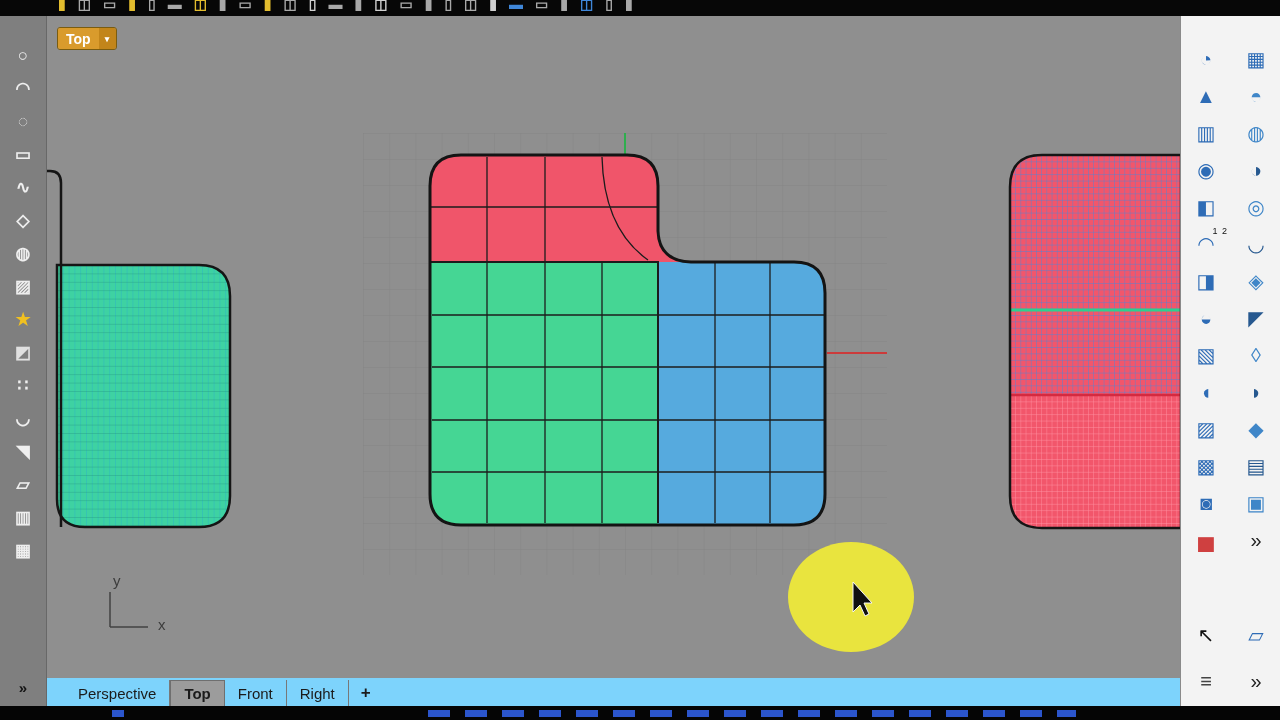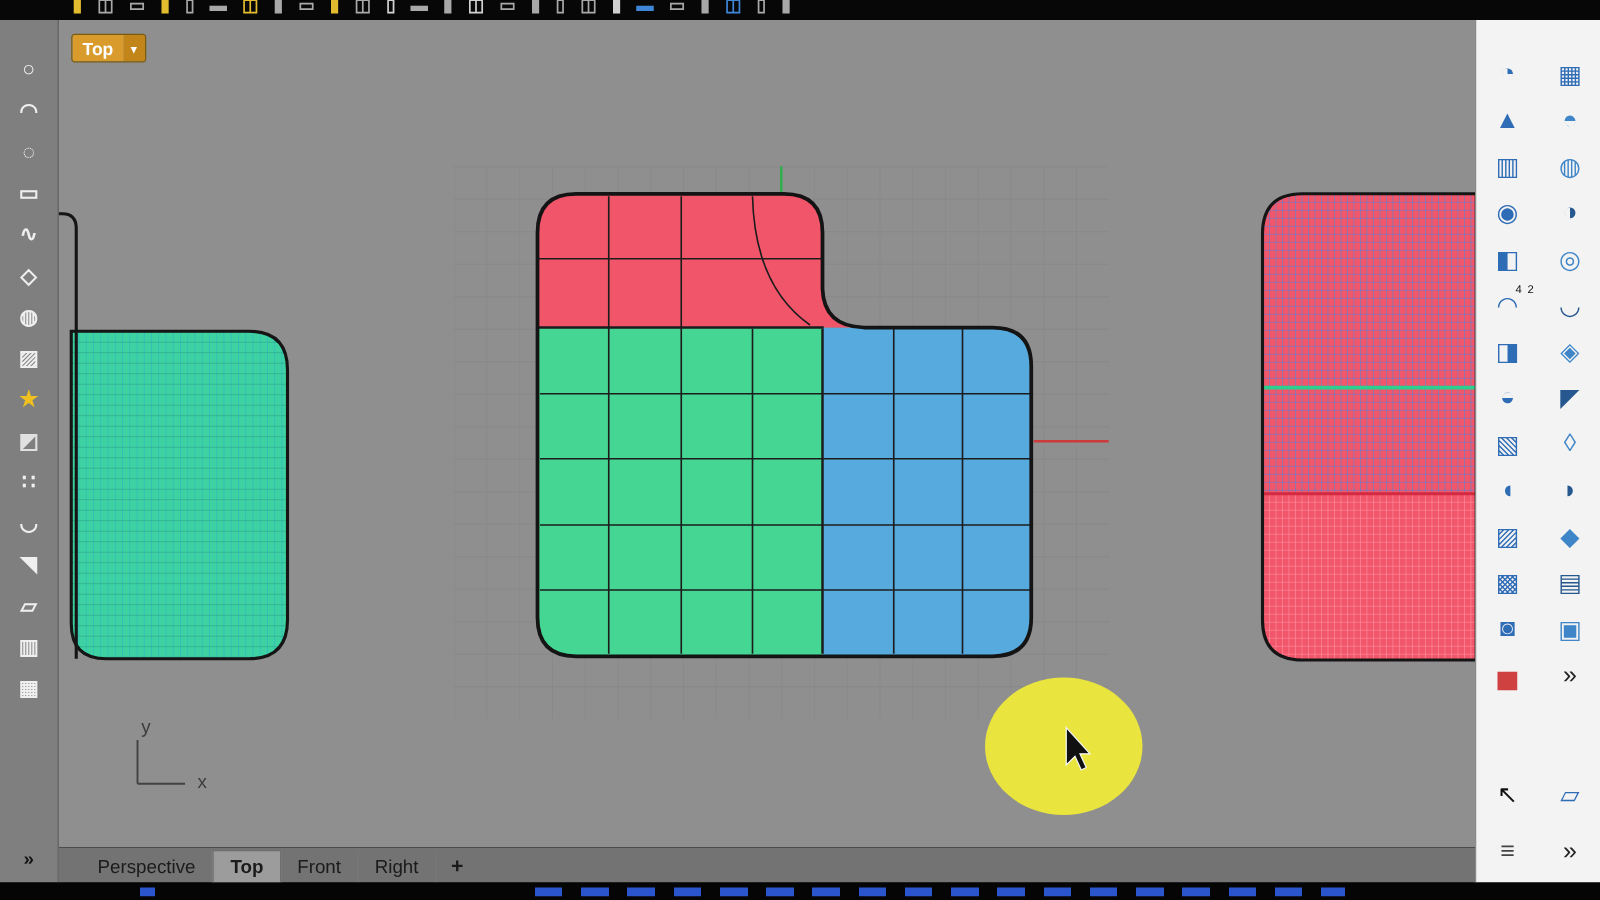--- a/index.html
+++ b/index.html
@@ -30,21 +30,21 @@
   .right-panel{position:absolute;right:0;top:16px;width:100px;height:690px;background:#f3f3f3;
     border-left:1px solid #8a8a8a;display:flex;flex-direction:column;padding:28px 0 10px}
   .rp-grid{display:grid;grid-template-columns:50px 50px;justify-items:center;row-gap:7px}
   .cell{position:relative;width:36px;height:30px;display:flex;align-items:center;justify-content:center;
     color:#2e6cb6;font-size:20px;cursor:default}
   .cell .g{font-style:normal;font-weight:normal}
   .cell .sub{position:absolute;right:-4px;top:-3px;font-size:9px;font-style:normal;color:#111;letter-spacing:1px}
   .rp-footer{margin-top:auto;display:grid;grid-template-columns:50px 50px;row-gap:16px;justify-items:center}
 
   
-  .tabs{position:absolute;left:47px;bottom:14px;right:100px;height:28px;background:#737373;
+  .tabs{position:absolute;left:47px;bottom:14px;right:100px;height:28px;background:#7dd3fc;
     display:flex;align-items:flex-end;padding-left:18px;font-size:15px;color:#1b1b1b}
   .tab-list{display:flex;align-items:flex-end;height:100%}
   .tab{padding:0 13px;height:26px;display:flex;align-items:center;border-right:1px solid #787878;cursor:default}
   .tab.active{background:#9c9c9c;border:1px solid #6f6f6f;border-bottom:none;font-weight:bold}
   .add-tab{padding:0 12px;font-weight:bold;font-size:17px;height:26px;display:flex;align-items:center}
 
   
   .bottom-bar{position:absolute;left:0;bottom:0;width:1280px;height:14px;background:#050505}
   .task-dashes{position:absolute;left:428px;bottom:3px;width:648px;height:7px;
     background:repeating-linear-gradient(90deg,#2b55cc 0 22px,transparent 22px 37px)}
@@ -233,21 +233,21 @@
         <span class="cell">
           <b class="g">◧</b>
           <i class="sub"></i>
         </span>
         <span class="cell" style="color: rgb(63, 134, 200);">
           <b class="g">◎</b>
           <i class="sub"></i>
         </span>
         <span class="cell">
           <b class="g">◠</b>
-          <i class="sub">4 2</i>
+          <i class="sub">1 2</i>
         </span>
         <span class="cell" style="color: rgb(38, 88, 143);">
           <b class="g">◡</b>
           <i class="sub"></i>
         </span>
         <span class="cell">
           <b class="g">◨</b>
           <i class="sub"></i>
         </span>
         <span class="cell" style="color: rgb(63, 134, 200);">

